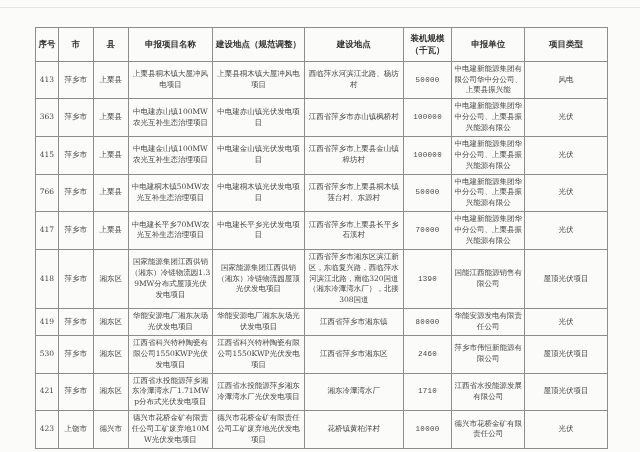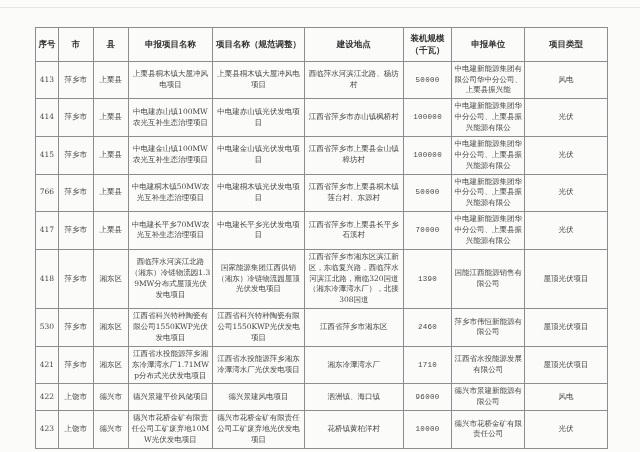--- a/index.html
+++ b/index.html
@@ -65,41 +65,41 @@
       <col style="width:8.5%">
       <col style="width:12.7%">
       <col style="width:14.5%">
     </colgroup>
     <thead>
       <tr data-name="header-row">
           <th data-name="column-header">序号</th>
           <th data-name="column-header">市</th>
           <th data-name="column-header">县</th>
           <th data-name="column-header">申报项目名称</th>
-          <th data-name="column-header">项目名称（规范调整）</th>
+          <th data-name="column-header">建设地点（规范调整）</th>
           <th data-name="column-header">建设地点</th>
           <th data-name="column-header">装机规模（千瓦）</th>
           <th data-name="column-header">申报单位</th>
           <th data-name="column-header">项目类型</th>
         </tr>
     </thead>
     <tbody data-name="table-body">
         <tr data-name="table-row">
           <td data-name="cell-no">413</td>
           <td data-name="cell-city">萍乡市</td>
           <td data-name="cell-county">上栗县</td>
           <td data-name="cell-declared_name">上栗县桐木镇大屋冲风电项目</td>
           <td data-name="cell-adjusted_name">上栗县桐木镇大屋冲风电项目</td>
           <td data-name="cell-location">西临萍水河滨江北路、杨坊村</td>
           <td data-name="cell-capacity">50000</td>
           <td data-name="cell-unit">中电建新能源集团有限公司华中分公司、上栗县振兴能</td>
           <td data-name="cell-type">风电</td>
         </tr>
         <tr data-name="table-row">
-          <td data-name="cell-no">414</td>
+          <td data-name="cell-no">363</td>
           <td data-name="cell-city">萍乡市</td>
           <td data-name="cell-county">上栗县</td>
           <td data-name="cell-declared_name">中电建赤山镇100MW农光互补生态治理项目</td>
           <td data-name="cell-adjusted_name">中电建赤山镇光伏发电项目</td>
           <td data-name="cell-location">江西省萍乡市赤山镇枫桥村</td>
           <td data-name="cell-capacity">100000</td>
           <td data-name="cell-unit">中电建新能源集团华中分公司、上栗县振兴能源有限公</td>
           <td data-name="cell-type">光伏</td>
         </tr>
         <tr data-name="table-row">
@@ -132,26 +132,37 @@
           <td data-name="cell-adjusted_name">中电建长平乡光伏发电项目</td>
           <td data-name="cell-location">江西省萍乡市上栗县长平乡石溪村</td>
           <td data-name="cell-capacity">70000</td>
           <td data-name="cell-unit">中电建新能源集团华中分公司、上栗县振兴能源有限公</td>
           <td data-name="cell-type">光伏</td>
         </tr>
         <tr data-name="table-row">
           <td data-name="cell-no">418</td>
           <td data-name="cell-city">萍乡市</td>
           <td data-name="cell-county">湘东区</td>
-          <td data-name="cell-declared_name">西临萍水河滨江北路（湘东）冷链物流园1.39MW分布式屋顶光伏发电项目</td>
+          <td data-name="cell-declared_name">国家能源集团江西供销（湘东）冷链物流园1.39MW分布式屋顶光伏发电项目</td>
           <td data-name="cell-adjusted_name">国家能源集团江西供销（湘东）冷链物流园屋顶光伏发电项目</td>
           <td data-name="cell-location">江西省萍乡市湘东区滨江新区，东临复兴路，西临萍水河滨江北路，南临320国道（湘东冷潭湾水厂），北接308国道</td>
           <td data-name="cell-capacity">1390</td>
           <td data-name="cell-unit">国能江西能源销售有限公司</td>
           <td data-name="cell-type">屋顶光伏项目</td>
+        </tr>
+        <tr data-name="table-row">
+          <td data-name="cell-no">419</td>
+          <td data-name="cell-city">萍乡市</td>
+          <td data-name="cell-county">湘东区</td>
+          <td data-name="cell-declared_name">华能安源电厂湘东灰场光伏发电项目</td>
+          <td data-name="cell-adjusted_name">华能安源电厂湘东灰场光伏发电项目</td>
+          <td data-name="cell-location">江西省萍乡市湘东镇</td>
+          <td data-name="cell-capacity">80000</td>
+          <td data-name="cell-unit">华能安源发电有限责任公司</td>
+          <td data-name="cell-type">光伏</td>
         </tr>
         <tr data-name="table-row">
           <td data-name="cell-no">530</td>
           <td data-name="cell-city">萍乡市</td>
           <td data-name="cell-county">湘东区</td>
           <td data-name="cell-declared_name">江西省科兴特种陶瓷有限公司1550KWP光伏发电项目</td>
           <td data-name="cell-adjusted_name">江西省科兴特种陶瓷有限公司1550KWP光伏发电项目</td>
           <td data-name="cell-location">江西省萍乡市湘东区</td>
           <td data-name="cell-capacity">2460</td>
           <td data-name="cell-unit">萍乡市伟恒新能源有限公司</td>
@@ -162,31 +173,20 @@
           <td data-name="cell-city">萍乡市</td>
           <td data-name="cell-county">湘东区</td>
           <td data-name="cell-declared_name">江西省水投能源萍乡湘东冷潭湾水厂1.71MWp分布式光伏发电项目</td>
           <td data-name="cell-adjusted_name">江西省水投能源萍乡湘东冷潭湾水厂光伏发电项目</td>
           <td data-name="cell-location">湘东冷潭湾水厂</td>
           <td data-name="cell-capacity">1710</td>
           <td data-name="cell-unit">江西省水投能源发展有限公司</td>
           <td data-name="cell-type">屋顶光伏项目</td>
         </tr>
         <tr data-name="table-row">
-          <td data-name="cell-no">422</td>
-          <td data-name="cell-city">上饶市</td>
-          <td data-name="cell-county">德兴市</td>
-          <td data-name="cell-declared_name">德兴景建平价风储项目</td>
-          <td data-name="cell-adjusted_name">德兴景建风电项目</td>
-          <td data-name="cell-location">泗洲镇、海口镇</td>
-          <td data-name="cell-capacity">96000</td>
-          <td data-name="cell-unit">德兴市景建新能源有限公司</td>
-          <td data-name="cell-type">风电</td>
-        </tr>
-        <tr data-name="table-row">
           <td data-name="cell-no">423</td>
           <td data-name="cell-city">上饶市</td>
           <td data-name="cell-county">德兴市</td>
           <td data-name="cell-declared_name">德兴市花桥金矿有限责任公司工矿废弃地10MW光伏发电项目</td>
           <td data-name="cell-adjusted_name">德兴市花桥金矿有限责任公司工矿废弃地光伏发电项目</td>
           <td data-name="cell-location">花桥镇黄柏洋村</td>
           <td data-name="cell-capacity">10000</td>
           <td data-name="cell-unit">德兴市花桥金矿有限责任公司</td>
           <td data-name="cell-type">光伏</td>
         </tr>

